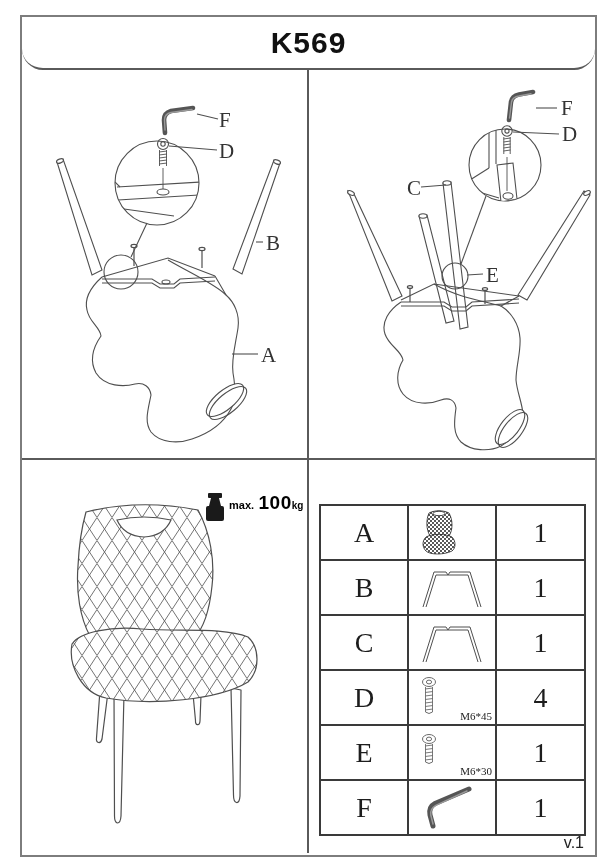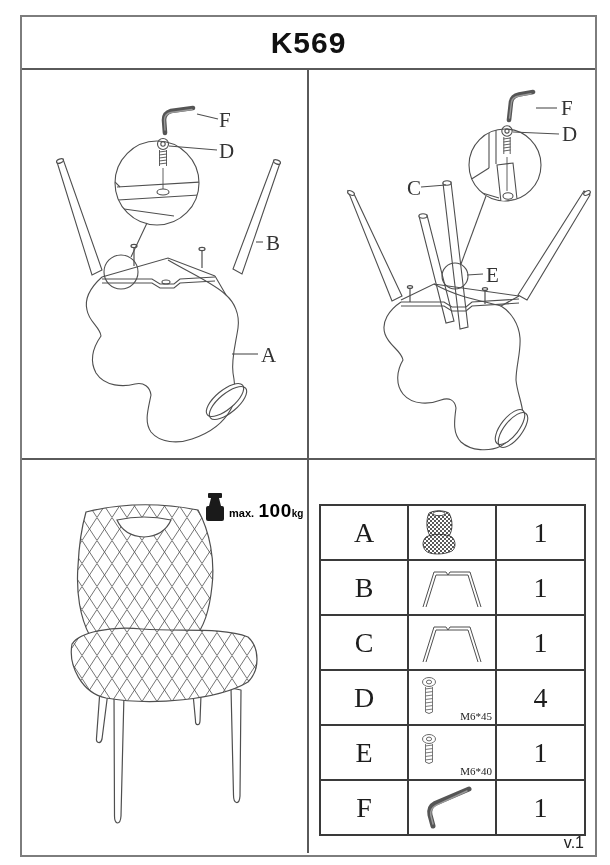--- a/index.html
+++ b/index.html
@@ -1,32 +1,32 @@
 <!DOCTYPE html>
 <html><head>
 <meta charset="utf-8">
 <style>
   html,body{margin:0;padding:0;background:#ffffff;}
   .page{position:relative;width:610px;height:865px;background:#ffffff;overflow:hidden;
         font-family:"Liberation Sans",sans-serif;}
   .frame{position:absolute;left:20px;top:15px;width:573px;height:838px;
          border:2px solid #7d7d7d;background:#fff;}
   .title-row{height:51px;border-bottom:2px solid #5a5a5a;display:flex;
-             align-items:center;justify-content:center;}
+             align-items:center;justify-content:center;border-radius:21px;}
   .title-row h1{margin:0;font-size:30px;font-weight:bold;color:#111;
                 letter-spacing:1px;font-family:"Liberation Sans",sans-serif;}
   .grid{display:grid;grid-template-columns:287px 1fr;grid-template-rows:390px 1fr;
         width:100%;height:783px;}
   .cell{position:relative;overflow:hidden;}
   .cell-tl{border-right:2px solid #5a5a5a;border-bottom:2px solid #5a5a5a;}
   .cell-tr{border-bottom:2px solid #5a5a5a;}
   .cell-bl{border-right:2px solid #5a5a5a;}
   svg{display:block;}
   text.lbl{font-family:"Liberation Serif",serif;font-size:21px;fill:#333;}
-  .kg-badge{position:absolute;left:183px;top:32px;display:flex;align-items:flex-end;}
+  .kg-badge{position:absolute;left:183px;top:32px;display:flex;align-items:flex-start;}
   .kg-text{margin-left:4px;color:#000;white-space:nowrap;}
   .kg-text .max{font-size:11px;font-weight:bold;}
   .kg-text .val{font-size:19px;font-weight:bold;letter-spacing:0.5px;}
   .kg-text .unit{font-size:10px;font-weight:bold;}
   table.parts{border-collapse:collapse;margin:44px 0 0 10px;table-layout:fixed;}
   table.parts td{border:2px solid #3a3a3a;height:53px;text-align:center;
                  vertical-align:middle;padding:0;position:relative;background:#fff;}
   td.col-letter{width:86px;font-family:"Liberation Serif",serif;font-size:28px;color:#1d1d1d;}
   td.col-icon{width:86px;}
   td.col-qty{width:87px;font-family:"Liberation Serif",serif;font-size:28px;color:#1d1d1d;}
@@ -309,21 +309,21 @@
               <td class="col-letter">E</td>
               <td class="col-icon">
                 <svg width="40" height="40" viewBox="0 0 40 40">
                   <g stroke="#6a6a6a" fill="none" stroke-width="1">
                     <ellipse cx="20" cy="6" rx="6.5" ry="4.5"></ellipse>
                     <ellipse cx="20" cy="6" rx="2.6" ry="1.9"></ellipse>
                     <path d="M16.5,11 L16.5,29 M23.5,11 L23.5,29 M16,13 L24,12 M16,16.5 L24,15.5 M16,20 L24,19 M16,23.5 L24,22.5 M16,27 L24,26" stroke-width="0.9"></path>
                     <path d="M16.5,29 Q20,32 23.5,29"></path>
                   </g>
                 </svg>
-                <span class="size-lbl">M6*40</span>
+                <span class="size-lbl">M6*30</span>
               </td>
               <td class="col-qty">1</td>
             </tr>
             <tr>
               <td class="col-letter">F</td>
               <td class="col-icon">
                 <svg width="78" height="46" viewBox="0 0 78 46">
                   <path d="M24,41 L21,30 Q19.5,22 26,18.5 L60,4" stroke="#555" stroke-width="5" fill="none" stroke-linecap="round"></path>
                   <path d="M24,39 L21.8,30 Q21,23.5 26.8,20.3 L58,6" stroke="#9a9a9a" stroke-width="1.5" fill="none" stroke-linecap="round"></path>
                 </svg>

